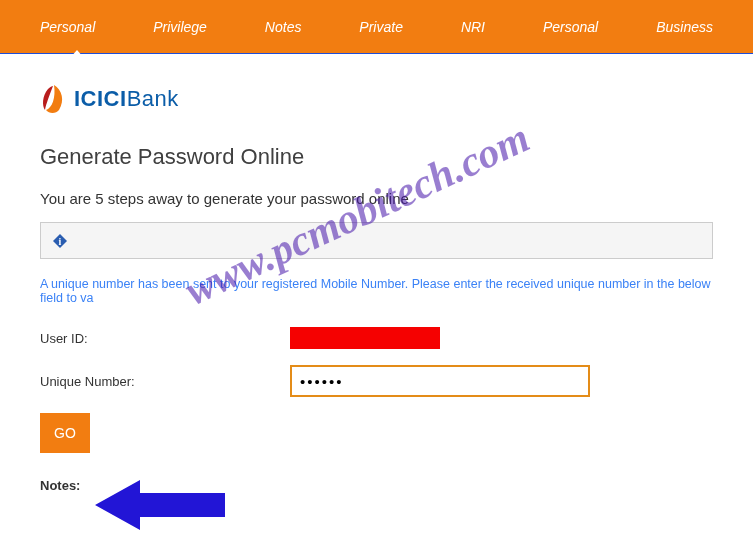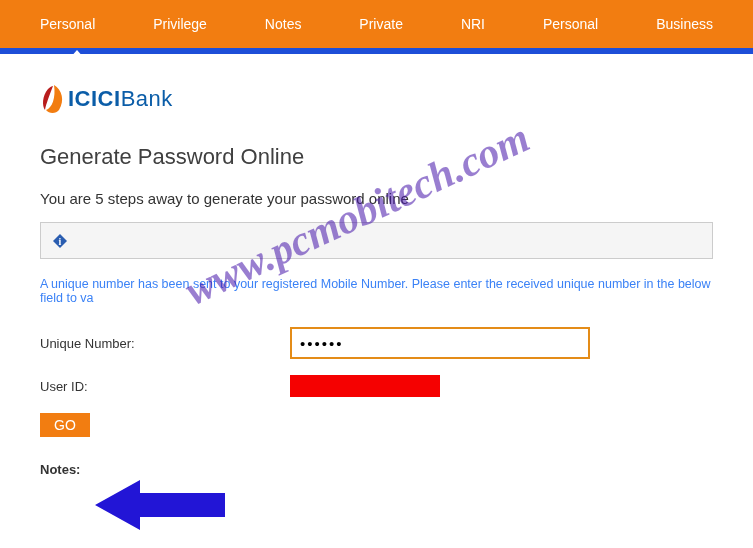--- a/index.html
+++ b/index.html
@@ -8,26 +8,27 @@
       font-size: 13px;
       color: #333;
       width: 753px;
       height: 548px;
       overflow: hidden;
       background: #fff;
       position: relative;
     }
     .topnav {
       background: #f27d11;
-      border-bottom: 6px solid #1d4ed8;
+      border-bottom: 1px solid #1d4ed8;
       height: 54px;
       display: flex;
       align-items: center;
       padding: 8px 30px;
       justify-content: space-between;
+      font-style: italic;
     }
     .topnav a {
       color: #fff;
       text-decoration: none;
       font-size: 14px;
       padding: 0 10px;
       cursor: pointer;
     }
     .arrow-indicator {
       position: absolute;
@@ -37,20 +38,21 @@
       border-left: 7px solid transparent;
       border-right: 7px solid transparent;
       border-bottom: 8px solid #fff;
     }
     .content {
       padding: 30px 40px 0 40px;
     }
     .logo {
       display: flex;
       align-items: center;
+      gap: 6px;
       margin-bottom: 30px;
     }
     .logo-mark svg { display: block; }
     .logo-text {
       font-family: Arial, sans-serif;
       font-size: 22px;
       color: #0b5da8;
       letter-spacing: 0.5px;
     }
     .logo-text .bold { font-weight: bold; }
@@ -87,21 +89,21 @@
       padding: 0 8px;
       font-size: 15px;
       letter-spacing: 2px;
       outline: none;
     }
     .help-text { font-size: 12.5px; color: #222; line-height: 1.4; margin-bottom: 18px; }
     .go-btn {
       background: #f27d11;
       color: #fff;
       border: none;
-      padding: 4px 14px;
+      padding: 12px 14px;
       font-size: 14px;
       cursor: pointer;
     }
     .notes-heading { font-size: 13px; font-weight: bold; margin-top: 25px; }
     .watermark {
       position: absolute;
       top: 190px; left: 170px;
       font-size: 42px;
       font-weight: bold;
       font-style: italic;
@@ -154,27 +156,27 @@
       <svg width="14" height="14" viewBox="0 0 14 14">
         <path d="M7 0 L14 7 L7 14 L0 7 Z" fill="#2a5db0"></path>
         <text x="7" y="11" text-anchor="middle" font-size="10" font-weight="bold" fill="#fff" font-family="Georgia">i</text>
       </svg>
     </span>
   </div>
 
   <div class="instruction">A unique number has been sent to your registered Mobile Number. Please enter the received unique number in the below field to va</div>
 
   <div class="field-row">
-    <span class="field-label">Unique Number:</span>
-    <input class="unique-input" type="text" value="••••••" style="">
+    <span class="field-label">User ID:</span>
+    <span class="user-id-value"></span>
   </div>
 
   <div class="field-row">
-    <span class="field-label">User ID:</span>
-    <span class="user-id-value"></span>
+    <span class="field-label">Unique Number:</span>
+    <input class="unique-input" type="text" value="••••••" style="">
   </div>
 
 
   <button class="go-btn">GO</button>
 
   <div class="notes-heading">Notes:</div>
 
 </div>
 
 <div class="watermark">www.pcmobitech.com</div>

